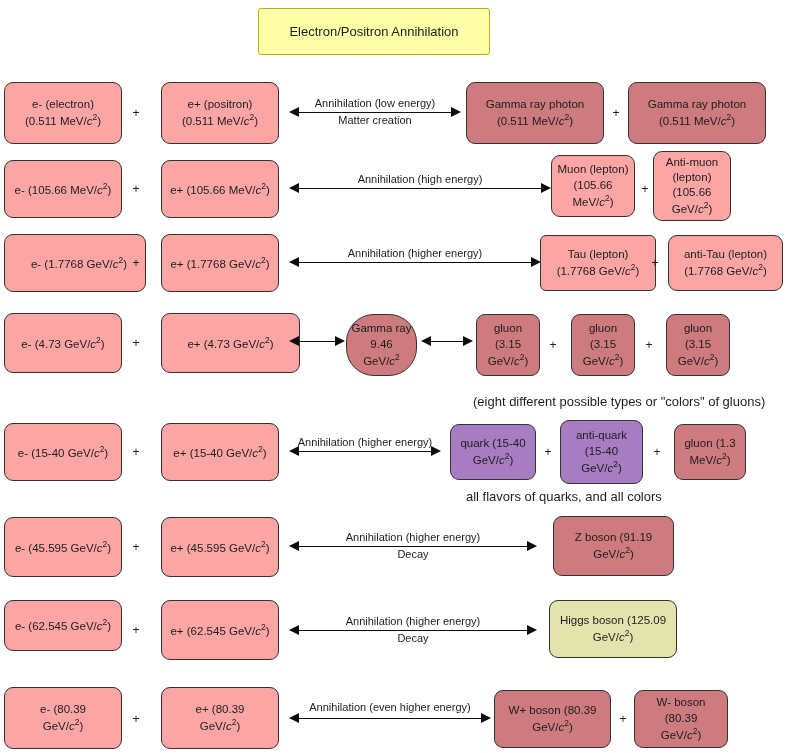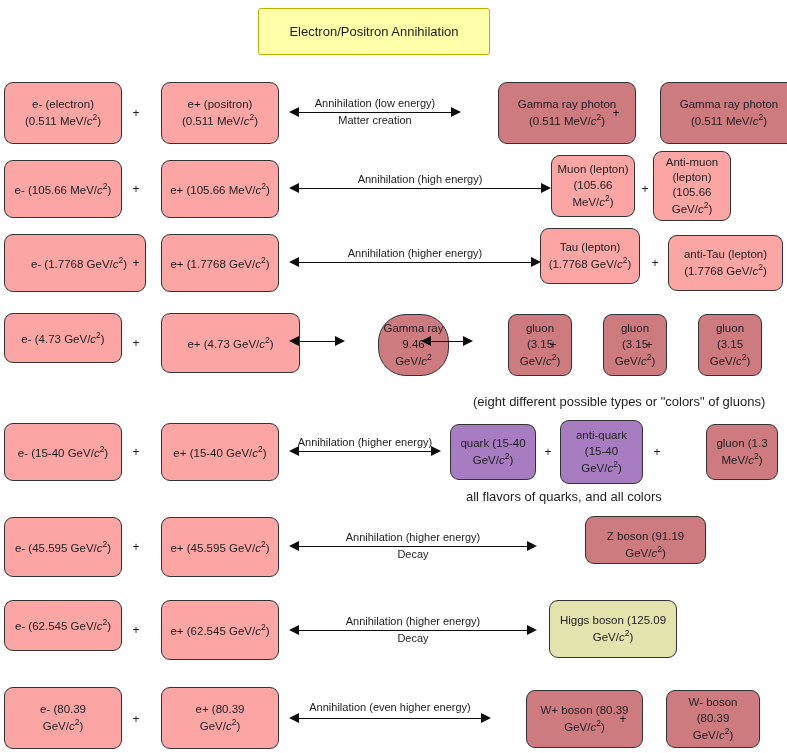--- a/index.html
+++ b/index.html
@@ -21,21 +21,21 @@
     display:flex;
     align-items:center;
     justify-content:center;
     text-align:center;
     font-size:11.5px;
     line-height:1.32;
     padding:2px 4px;
     color:#1d1d1d;
   }
   .green{background:#fca5a5;}
-  .red{background:#cd7b7f;margin-left:32px;}
+  .red{background:#cd7b7f;}
   .purple{background:#a87cc0;}
   .khaki{background:#e3e3ae;}
   .title-box{
     background:#ffffa9;
     border:1.5px solid #b3b300;
     border-radius:3px;
     font-size:13px;
   }
 
   .plus{
@@ -148,29 +148,29 @@
       <span class="lines">e+ (1.7768 GeV/<span class="ital">c</span><span class="sup2">2</span>)</span>
     </div>
 
   <div class="arrow-group" style="left:289px;top:240px;width:252px;height:44px;">
     <div class="arrow-line" style="left:6px;right:6px;"></div>
     <div class="ah ah-left"></div>
     <div class="ah ah-right"></div>
     <div class="arrow-label lbl-top">Annihilation (higher energy)</div>
   </div>
 
-  <div class="box green" style="left:540px;top:228px;width:100px;height:56px;">
+  <div class="box green" style="left:540px;top:235px;width:116px;height:56px;border-radius:6px;">
       <span class="lines">Tau (lepton)<br>(1.7768 GeV/<span class="ital">c</span><span class="sup2">2</span>)</span>
     </div>
   <div class="plus" style="left:648px;top:257px;width:14px;"><span>+</span></div>
   <div class="box green" style="left:668px;top:235px;width:115px;height:56px;">
       <span class="lines">anti-Tau (lepton)<br>(1.7768 GeV/<span class="ital">c</span><span class="sup2">2</span>)</span>
     </div>
 
-  <div class="box green" style="left:4px;top:313px;width:118px;height:50px;">
+  <div class="box green" style="left:4px;top:313px;width:118px;height:60px;">
       <span class="lines">e- (4.73 GeV/<span class="ital">c</span><span class="sup2">2</span>)</span>
     </div>
   <div class="plus" style="left:129px;top:337px;width:14px;"><span>+</span></div>
   <div class="box green" style="left:161px;top:313px;width:139px;height:60px;">
       <span class="lines">e+ (4.73 GeV/<span class="ital">c</span><span class="sup2">2</span>)</span>
     </div>
 
   <div class="arrow-group" style="left:289px;top:325px;width:56px;height:32px;">
     <div class="arrow-line" style="left:6px;right:6px;"></div>
     <div class="ah ah-left"></div>
@@ -239,21 +239,21 @@
     </div>
 
   <div class="arrow-group" style="left:289px;top:522px;width:248px;height:48px;">
     <div class="arrow-line" style="left:6px;right:6px;"></div>
     <div class="ah ah-left"></div>
     <div class="ah ah-right"></div>
     <div class="arrow-label lbl-top">Annihilation (higher energy)</div>
     <div class="arrow-label lbl-bot">Decay</div>
   </div>
 
-  <div class="box red" style="left:553px;top:516px;width:121px;height:48px;align-items:flex-end;">
+  <div class="box red" style="left:553px;top:516px;width:121px;height:60px;">
       <span class="lines">Z boson (91.19<br>GeV/<span class="ital">c</span><span class="sup2">2</span>)</span>
     </div>
 
   <div class="box green" style="left:4px;top:600px;width:118px;height:51px;">
       <span class="lines">e- (62.545 GeV/<span class="ital">c</span><span class="sup2">2</span>)</span>
     </div>
   <div class="plus" style="left:129px;top:624px;width:14px;"><span>+</span></div>
   <div class="box green" style="left:161px;top:600px;width:118px;height:60px;">
       <span class="lines">e+ (62.545 GeV/<span class="ital">c</span><span class="sup2">2</span>)</span>
     </div>

